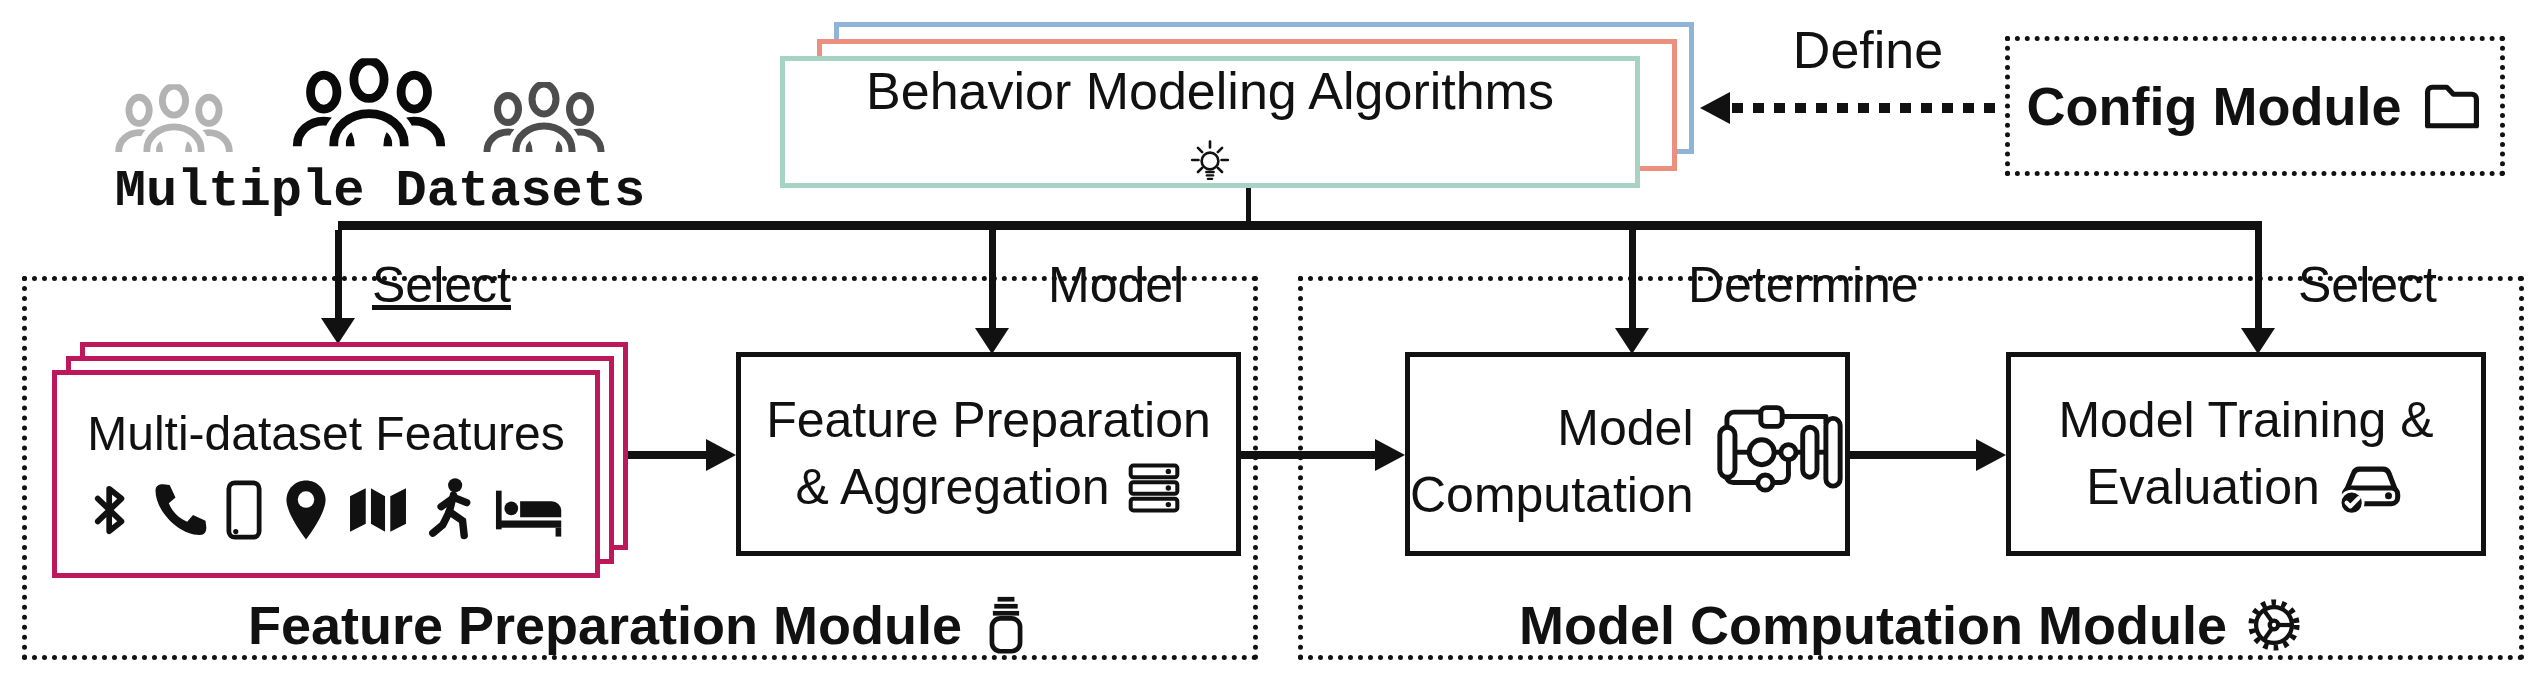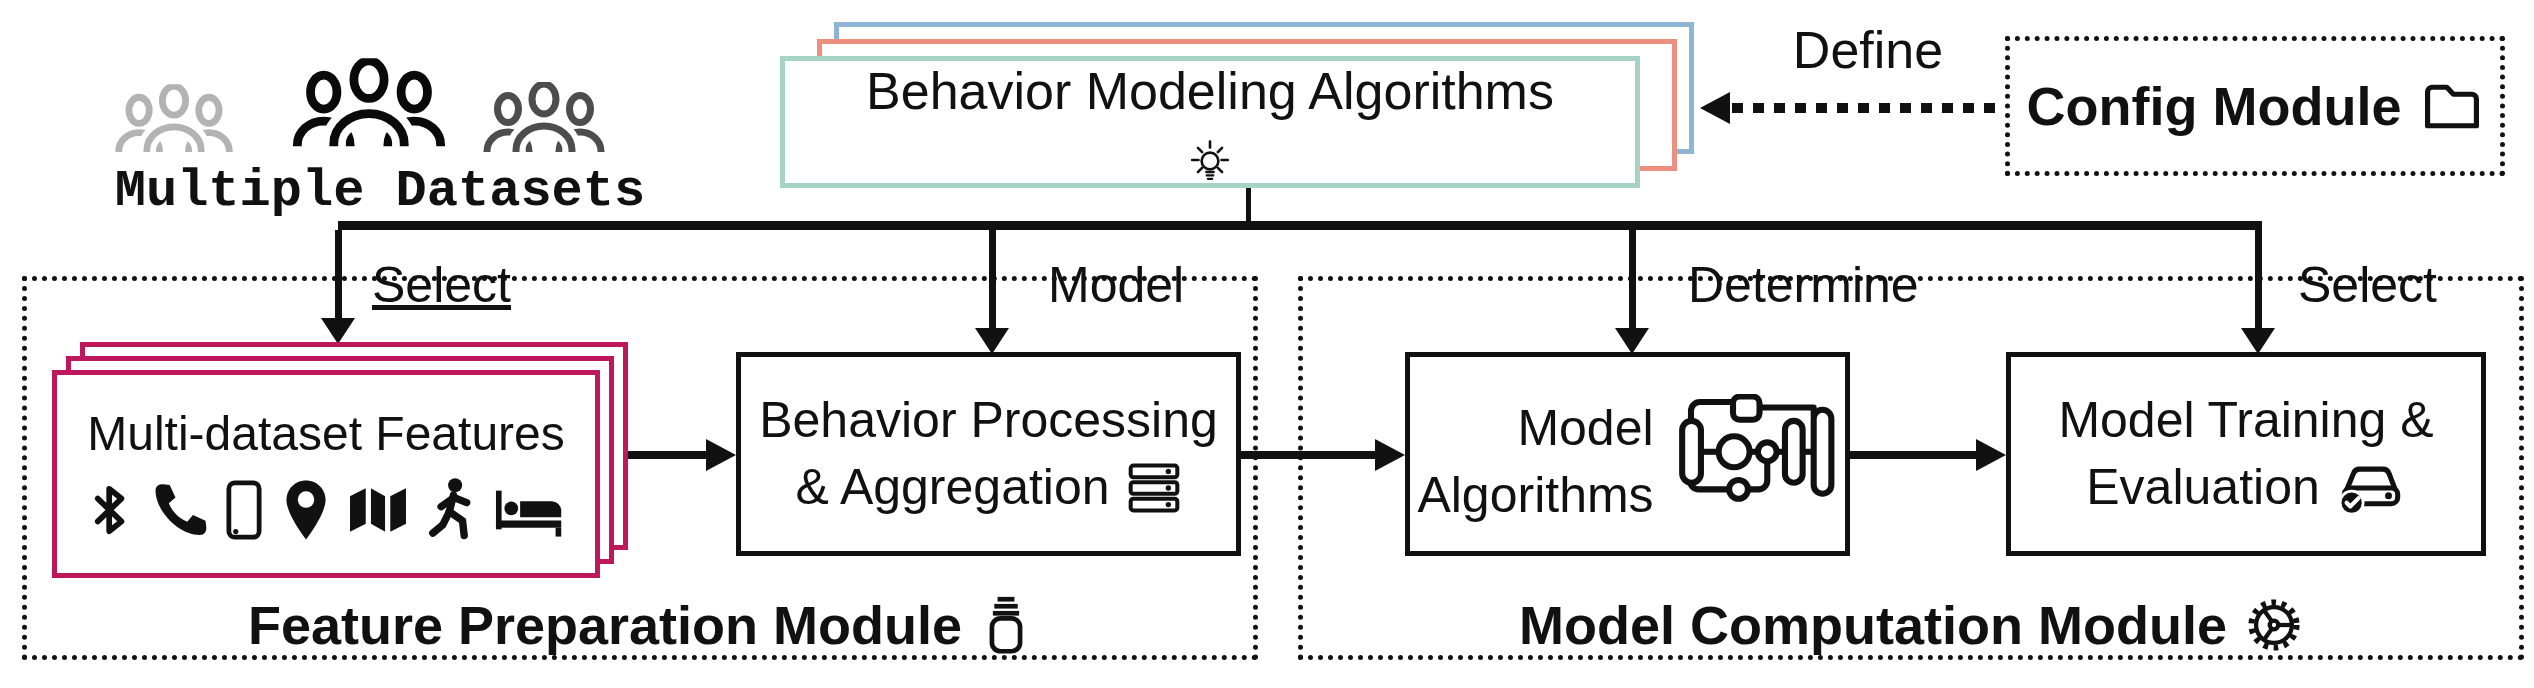--- a/index.html
+++ b/index.html
@@ -185,21 +185,21 @@
           <rect x="79" y="58" width="7" height="11"></rect>
         </g>
       </svg>
     </div>
   </div>
 
   <div class="hline" style="left:628px;top:451px;width:78px;height:8px;"></div>
   <div class="head-right" style="left:706px;top:439px;"></div>
 
   <div class="node" style="left:736px;top:352px;width:505px;height:204px;">
-    <span class="txt">Behavior Processing</span>
+    <span class="txt">Feature Preparation</span>
     <div class="row">
       <span class="txt">&amp; Aggregation</span>
       <svg width="56" height="52" viewBox="0 0 62 58">
         <g fill="none" stroke="#111" stroke-width="4.5">
           <rect x="5" y="4" width="52" height="13" rx="3"></rect>
           <rect x="5" y="22.5" width="52" height="13" rx="3"></rect>
           <rect x="5" y="41" width="52" height="13" rx="3"></rect>
         </g>
         <g fill="#111">
           <circle cx="47" cy="10.5" r="3"></circle>
@@ -224,21 +224,21 @@
           <path d="M31.5 38.3 L21 53"></path>
           <path d="M31.5 29.7 L21 15"></path>
       </g>
       <circle cx="34" cy="34" r="5" fill="#fff" stroke="#111" stroke-width="5"></circle>
     </svg>
   </div>
 
   <div class="node" style="left:1405px;top:352px;width:445px;height:204px;flex-direction:row;gap:16px;">
     <div style="text-align:right;margin-top:16px;">
       <div class="txt">Model</div>
-      <div class="txt">Algorithms</div>
+      <div class="txt">Computation</div>
     </div>
     <svg width="168" height="120" viewBox="0 0 152 108">
       <g fill="none" stroke="#111" stroke-width="5.5" stroke-linejoin="round">
         <path d="M19 26 V15 a8 8 0 0 1 8 -8 H57"></path>
         <path d="M81 12 H130 V20"></path>
         <path d="M28 52 H45"></path>
           <path d="M71 52 H80"></path>
           <path d="M96 52 h8"></path>
           <path d="M120 52 h10"></path>
         <path d="M88 60 V78 a8 8 0 0 1 -8 8 H70"></path>

